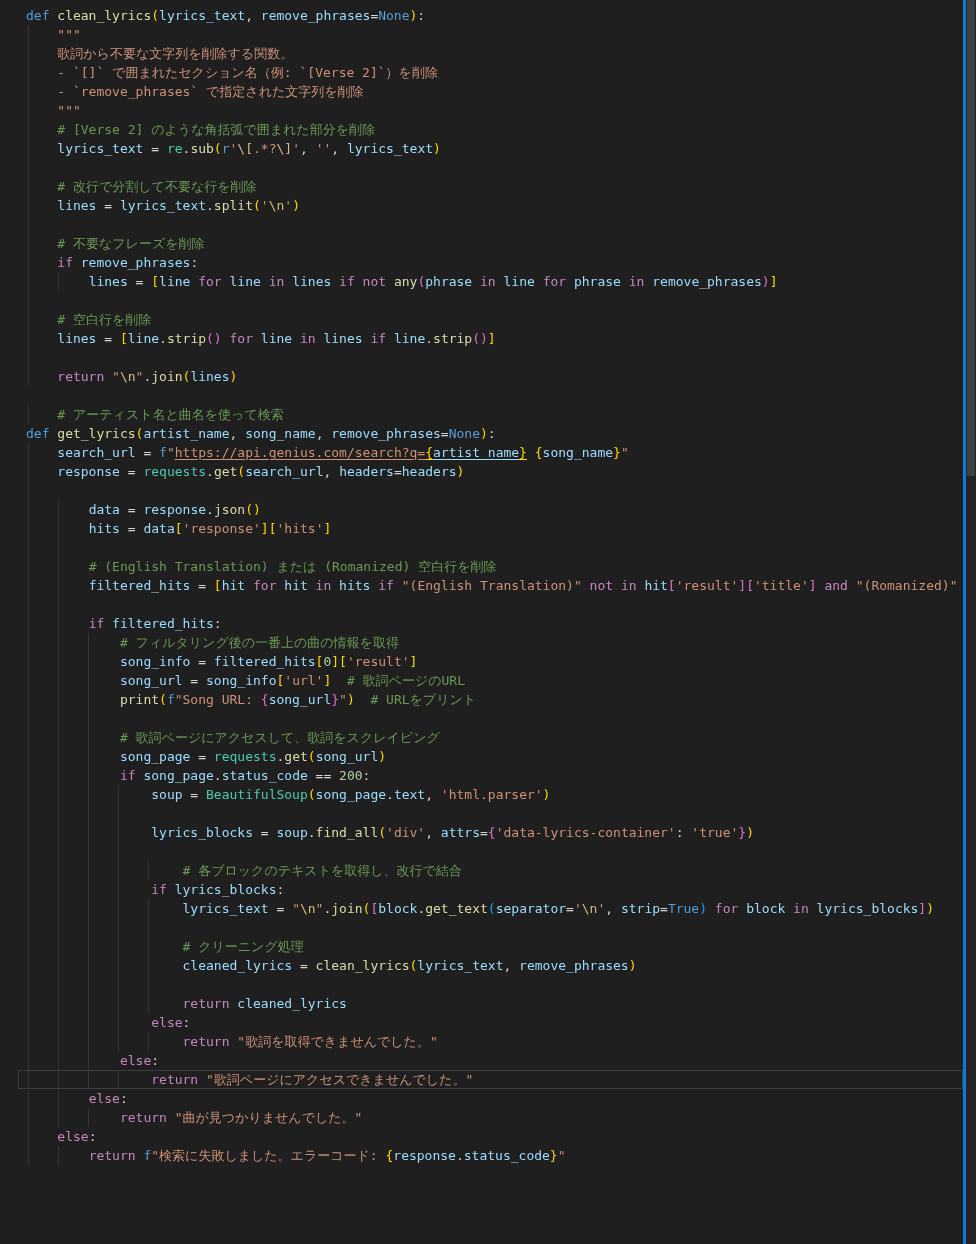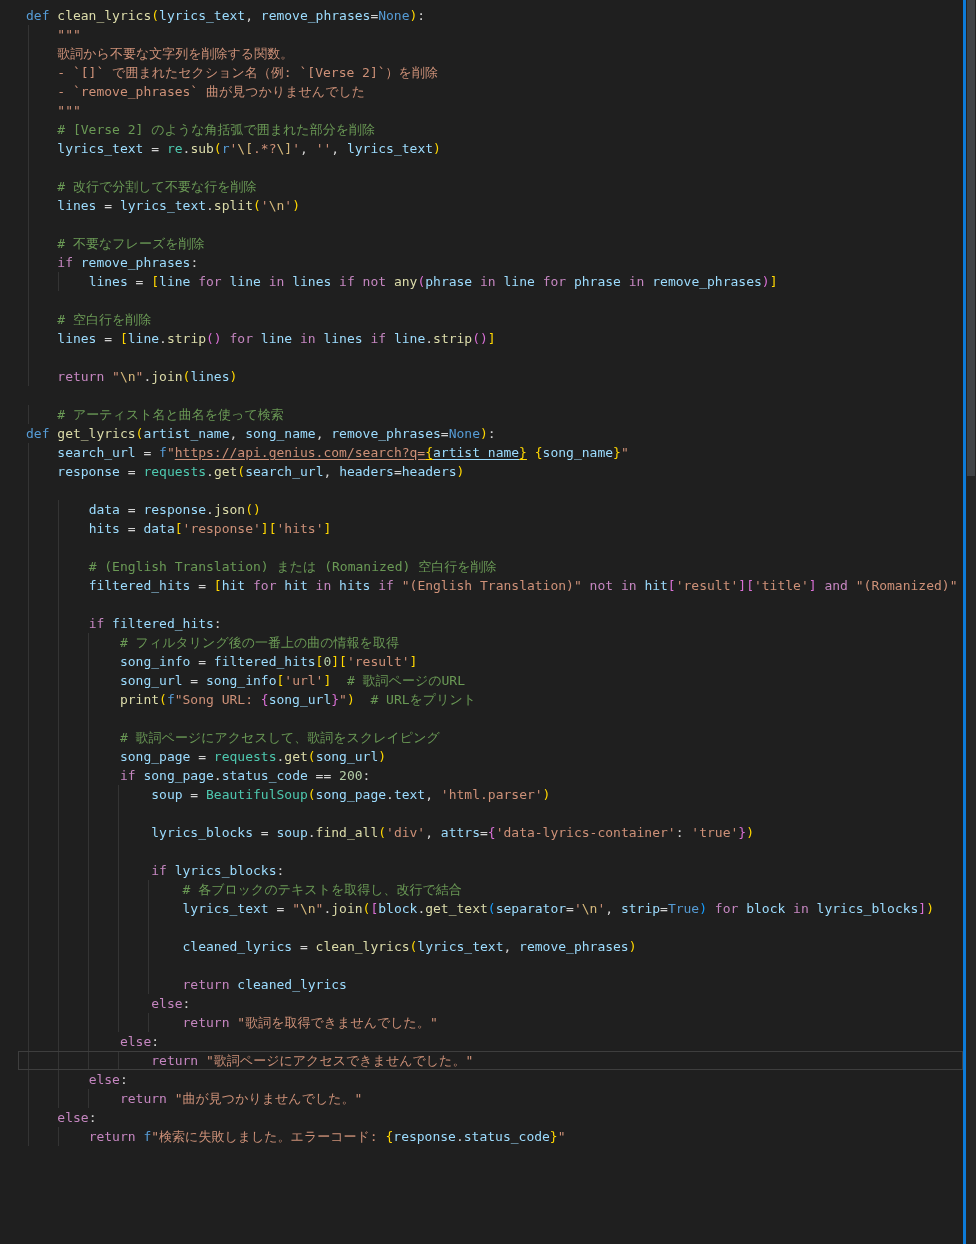--- a/index.html
+++ b/index.html
@@ -54,21 +54,21 @@
 </style>
 </head>
 <body>
 
 <div class="editor">
   <div class="code-area">
       <div class="line"><span><span class="kw">def </span><span class="fn">clean_lyrics</span><span class="b1">(</span><span class="var">lyrics_text</span><span class="op">, </span><span class="var">remove_phrases</span><span class="op">=</span><span class="kw">None</span><span class="b1">)</span><span class="op">:</span></span></div>
       <div class="line"><span class="guide" style="left: 28px;"></span><span>    <span class="str">"""</span></span></div>
       <div class="line"><span class="guide" style="left: 28px;"></span><span>    <span class="str">歌詞から不要な文字列を削除する関数。</span></span></div>
       <div class="line"><span class="guide" style="left: 28px;"></span><span>    <span class="str">- `[]` で囲まれたセクション名（例: `[Verse 2]`）を削除</span></span></div>
-      <div class="line"><span class="guide" style="left: 28px;"></span><span>    <span class="str">- `remove_phrases` 曲が見つかりませんでした</span></span></div>
+      <div class="line"><span class="guide" style="left: 28px;"></span><span>    <span class="str">- `remove_phrases` で指定された文字列を削除</span></span></div>
       <div class="line"><span class="guide" style="left: 28px;"></span><span>    <span class="str">"""</span></span></div>
       <div class="line"><span class="guide" style="left: 28px;"></span><span>    <span class="com"># [Verse 2] のような角括弧で囲まれた部分を削除</span></span></div>
       <div class="line"><span class="guide" style="left: 28px;"></span><span>    <span class="var">lyrics_text</span><span class="op"> = </span><span class="cls">re</span><span class="op">.</span><span class="fn">sub</span><span class="b1">(</span><span class="kw">r</span><span class="str">'</span><span class="esc">\[</span><span class="str">.*?</span><span class="esc">\]</span><span class="str">'</span><span class="op">, </span><span class="str">''</span><span class="op">, </span><span class="var">lyrics_text</span><span class="b1">)</span></span></div>
       <div class="line"><span class="guide" style="left: 28px;"></span><span></span></div>
       <div class="line"><span class="guide" style="left: 28px;"></span><span>    <span class="com"># 改行で分割して不要な行を削除</span></span></div>
       <div class="line"><span class="guide" style="left: 28px;"></span><span>    <span class="var">lines</span><span class="op"> = </span><span class="var">lyrics_text</span><span class="op">.</span><span class="fn">split</span><span class="b1">(</span><span class="str">'</span><span class="esc">\n</span><span class="str">'</span><span class="b1">)</span></span></div>
       <div class="line"><span class="guide" style="left: 28px;"></span><span></span></div>
       <div class="line"><span class="guide" style="left: 28px;"></span><span>    <span class="com"># 不要なフレーズを削除</span></span></div>
       <div class="line"><span class="guide" style="left: 28px;"></span><span>    <span class="ctl">if </span><span class="var">remove_phrases</span><span class="op">:</span></span></div>
       <div class="line"><span class="guide" style="left: 28px;"></span><span class="guide" style="left: 58px;"></span><span>        <span class="var">lines</span><span class="op"> = </span><span class="b1">[</span><span class="var">line</span><span class="ctl"> for </span><span class="var">line</span><span class="ctl"> in </span><span class="var">lines</span><span class="ctl"> if </span><span class="ctl">not </span><span class="fn">any</span><span class="b2">(</span><span class="var">phrase</span><span class="ctl"> in </span><span class="var">line</span><span class="ctl"> for </span><span class="var">phrase</span><span class="ctl"> in </span><span class="var">remove_phrases</span><span class="b2">)</span><span class="b1">]</span></span></div>
@@ -95,24 +95,25 @@
       <div class="line"><span class="guide" style="left: 28px;"></span><span class="guide" style="left: 58px;"></span><span class="guide" style="left: 88px;"></span><span>            <span class="var">song_url</span><span class="op"> = </span><span class="var">song_info</span><span class="b1">[</span><span class="str">'url'</span><span class="b1">]</span><span class="com">  # 歌詞ページのURL</span></span></div>
       <div class="line"><span class="guide" style="left: 28px;"></span><span class="guide" style="left: 58px;"></span><span class="guide" style="left: 88px;"></span><span>            <span class="fn">print</span><span class="b1">(</span><span class="kw">f</span><span class="str">"Song URL: </span><span class="b2">{</span><span class="var">song_url</span><span class="b2">}</span><span class="str">"</span><span class="b1">)</span><span class="com">  # URLをプリント</span></span></div>
       <div class="line"><span class="guide" style="left: 28px;"></span><span class="guide" style="left: 58px;"></span><span class="guide" style="left: 88px;"></span><span></span></div>
       <div class="line"><span class="guide" style="left: 28px;"></span><span class="guide" style="left: 58px;"></span><span class="guide" style="left: 88px;"></span><span>            <span class="com"># 歌詞ページにアクセスして、歌詞をスクレイピング</span></span></div>
       <div class="line"><span class="guide" style="left: 28px;"></span><span class="guide" style="left: 58px;"></span><span class="guide" style="left: 88px;"></span><span>            <span class="var">song_page</span><span class="op"> = </span><span class="cls">requests</span><span class="op">.</span><span class="fn">get</span><span class="b1">(</span><span class="var">song_url</span><span class="b1">)</span></span></div>
       <div class="line"><span class="guide" style="left: 28px;"></span><span class="guide" style="left: 58px;"></span><span class="guide" style="left: 88px;"></span><span>            <span class="ctl">if </span><span class="var">song_page</span><span class="op">.</span><span class="var">status_code</span><span class="op"> == </span><span class="num">200</span><span class="op">:</span></span></div>
       <div class="line"><span class="guide" style="left: 28px;"></span><span class="guide" style="left: 58px;"></span><span class="guide" style="left: 88px;"></span><span class="guide" style="left: 118px;"></span><span>                <span class="var">soup</span><span class="op"> = </span><span class="cls">BeautifulSoup</span><span class="b1">(</span><span class="var">song_page</span><span class="op">.</span><span class="var">text</span><span class="op">, </span><span class="str">'html.parser'</span><span class="b1">)</span></span></div>
       <div class="line"><span class="guide" style="left: 28px;"></span><span class="guide" style="left: 58px;"></span><span class="guide" style="left: 88px;"></span><span class="guide" style="left: 118px;"></span><span></span></div>
       <div class="line"><span class="guide" style="left: 28px;"></span><span class="guide" style="left: 58px;"></span><span class="guide" style="left: 88px;"></span><span class="guide" style="left: 118px;"></span><span>                <span class="var">lyrics_blocks</span><span class="op"> = </span><span class="var">soup</span><span class="op">.</span><span class="fn">find_all</span><span class="b1">(</span><span class="str">'div'</span><span class="op">, </span><span class="var">attrs</span><span class="op">=</span><span class="b2">{</span><span class="str">'data-lyrics-container'</span><span class="op">: </span><span class="str">'true'</span><span class="b2">}</span><span class="b1">)</span></span></div>
       <div class="line"><span class="guide" style="left: 28px;"></span><span class="guide" style="left: 58px;"></span><span class="guide" style="left: 88px;"></span><span class="guide" style="left: 118px;"></span><span></span></div>
+      <div class="line"><span class="guide" style="left: 28px;"></span><span class="guide" style="left: 58px;"></span><span class="guide" style="left: 88px;"></span><span class="guide" style="left: 118px;"></span><span class="guide" style="left: 148px;"></span><span>                    <span class="com"># 各ブロックのテキストを取得し、改行で結合</span></span></div>
       <div class="line"><span class="guide" style="left: 28px;"></span><span class="guide" style="left: 58px;"></span><span class="guide" style="left: 88px;"></span><span class="guide" style="left: 118px;"></span><span>                <span class="ctl">if </span><span class="var">lyrics_blocks</span><span class="op">:</span></span></div>
-      <div class="line"><span class="guide" style="left: 28px;"></span><span class="guide" style="left: 58px;"></span><span class="guide" style="left: 88px;"></span><span class="guide" style="left: 118px;"></span><span class="guide" style="left: 148px;"></span><span>                    <span class="com"># 各ブロックのテキストを取得し、改行で結合</span></span></div>
       <div class="line"><span class="guide" style="left: 28px;"></span><span class="guide" style="left: 58px;"></span><span class="guide" style="left: 88px;"></span><span class="guide" style="left: 118px;"></span><span class="guide" style="left: 148px;"></span><span>                    <span class="var">lyrics_text</span><span class="op"> = </span><span class="str">"</span><span class="esc">\n</span><span class="str">"</span><span class="op">.</span><span class="fn">join</span><span class="b1">(</span><span class="b2">[</span><span class="var">block</span><span class="op">.</span><span class="fn">get_text</span><span class="b3">(</span><span class="var">separator</span><span class="op">=</span><span class="str">'</span><span class="esc">\n</span><span class="str">'</span><span class="op">, </span><span class="var">strip</span><span class="op">=</span><span class="kw">True</span><span class="b3">)</span><span class="ctl"> for </span><span class="var">block</span><span class="ctl"> in </span><span class="var">lyrics_blocks</span><span class="b2">]</span><span class="b1">)</span></span></div>
       <div class="line"><span class="guide" style="left: 28px;"></span><span class="guide" style="left: 58px;"></span><span class="guide" style="left: 88px;"></span><span class="guide" style="left: 118px;"></span><span class="guide" style="left: 148px;"></span><span></span></div>
+      <div class="line"><span class="guide" style="left: 28px;"></span><span class="guide" style="left: 58px;"></span><span class="guide" style="left: 88px;"></span><span class="guide" style="left: 118px;"></span><span class="guide" style="left: 148px;"></span><span>                    <span class="com"># クリーニング処理</span></span></div>
       <div class="line"><span class="guide" style="left: 28px;"></span><span class="guide" style="left: 58px;"></span><span class="guide" style="left: 88px;"></span><span class="guide" style="left: 118px;"></span><span class="guide" style="left: 148px;"></span><span>                    <span class="var">cleaned_lyrics</span><span class="op"> = </span><span class="fn">clean_lyrics</span><span class="b1">(</span><span class="var">lyrics_text</span><span class="op">, </span><span class="var">remove_phrases</span><span class="b1">)</span></span></div>
       <div class="line"><span class="guide" style="left: 28px;"></span><span class="guide" style="left: 58px;"></span><span class="guide" style="left: 88px;"></span><span class="guide" style="left: 118px;"></span><span class="guide" style="left: 148px;"></span><span></span></div>
       <div class="line"><span class="guide" style="left: 28px;"></span><span class="guide" style="left: 58px;"></span><span class="guide" style="left: 88px;"></span><span class="guide" style="left: 118px;"></span><span class="guide" style="left: 148px;"></span><span>                    <span class="ctl">return </span><span class="var">cleaned_lyrics</span></span></div>
       <div class="line"><span class="guide" style="left: 28px;"></span><span class="guide" style="left: 58px;"></span><span class="guide" style="left: 88px;"></span><span class="guide" style="left: 118px;"></span><span>                <span class="ctl">else</span><span class="op">:</span></span></div>
       <div class="line"><span class="guide" style="left: 28px;"></span><span class="guide" style="left: 58px;"></span><span class="guide" style="left: 88px;"></span><span class="guide" style="left: 118px;"></span><span class="guide" style="left: 148px;"></span><span>                    <span class="ctl">return </span><span class="str">"歌詞を取得できませんでした。"</span></span></div>
       <div class="line"><span class="guide" style="left: 28px;"></span><span class="guide" style="left: 58px;"></span><span class="guide" style="left: 88px;"></span><span>            <span class="ctl">else</span><span class="op">:</span></span></div>
       <div class="line hl"><span class="guide" style="left: 28px;"></span><span class="guide" style="left: 58px;"></span><span class="guide" style="left: 88px;"></span><span class="guide" style="left: 118px;"></span><span>                <span class="ctl">return </span><span class="str">"歌詞ページにアクセスできませんでした。"</span></span></div>
       <div class="line"><span class="guide" style="left: 28px;"></span><span class="guide" style="left: 58px;"></span><span>        <span class="ctl">else</span><span class="op">:</span></span></div>
       <div class="line"><span class="guide" style="left: 28px;"></span><span class="guide" style="left: 58px;"></span><span class="guide" style="left: 88px;"></span><span>            <span class="ctl">return </span><span class="str">"曲が見つかりませんでした。"</span></span></div>
       <div class="line"><span class="guide" style="left: 28px;"></span><span>    <span class="ctl">else</span><span class="op">:</span></span></div>

